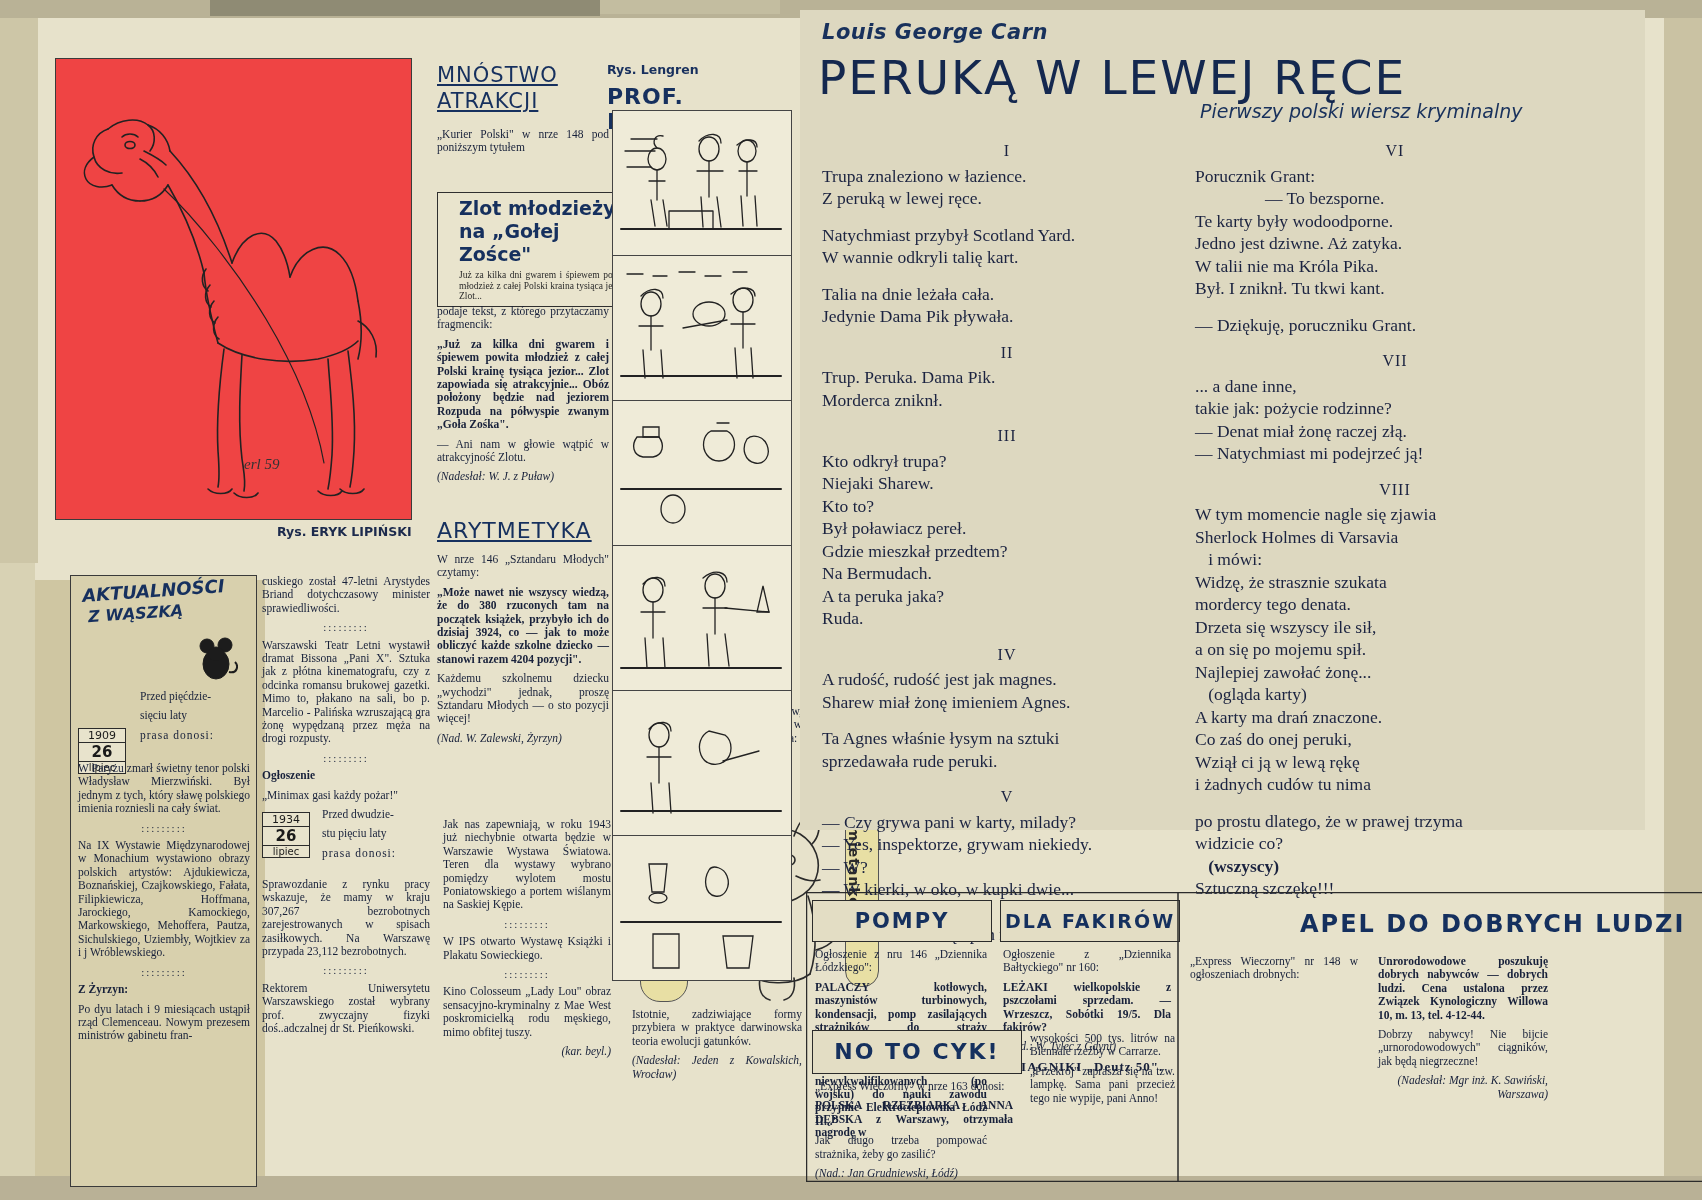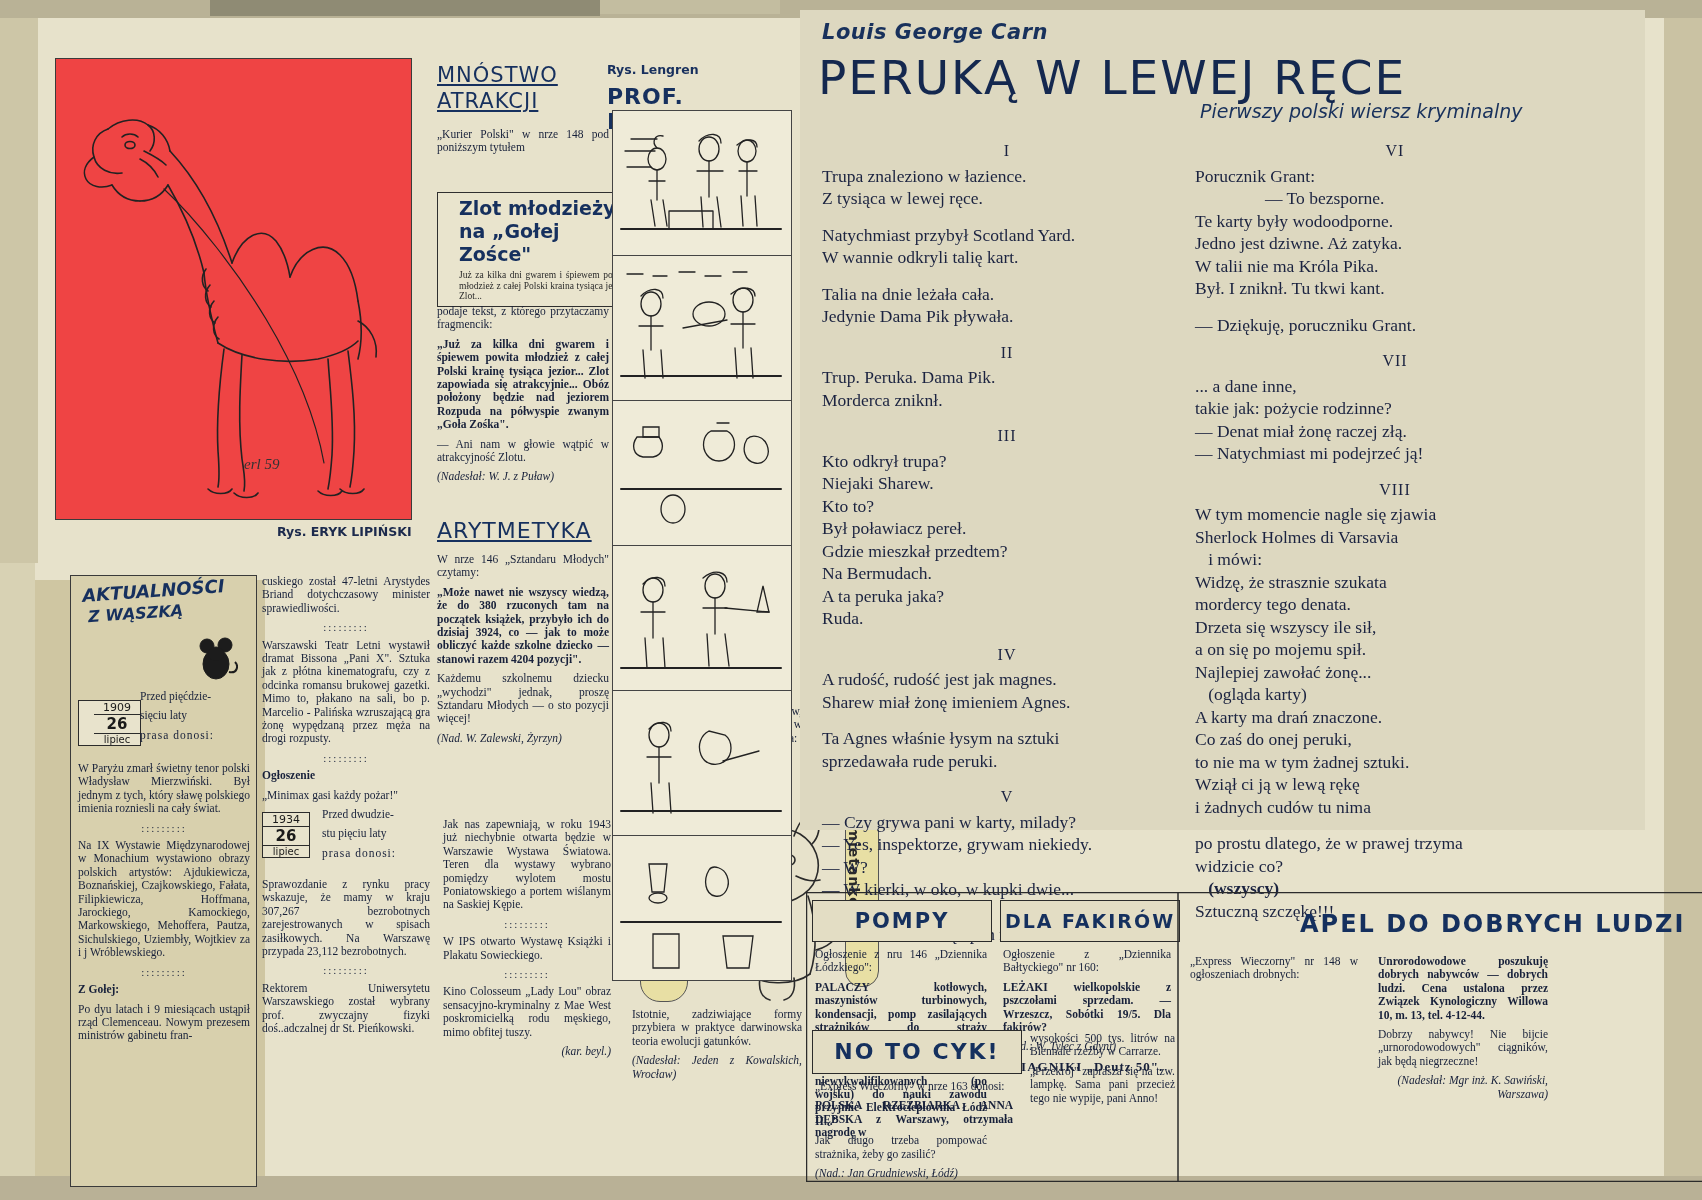--- a/index.html
+++ b/index.html
@@ -329,21 +329,21 @@
 
   <div class="poem-panel"></div>
   <div class="poem-author">Louis George Carn</div>
   <div class="poem-title">PERUKĄ W LEWEJ RĘCE</div>
   <div class="poem-sub">Pierwszy polski wiersz kryminalny</div>
 
   <div class="poem-col left">
     <div class="rn">I</div>
     <div class="stz">
       <div>Trupa znaleziono w łazience.</div>
-      <div>Z tysiąca w lewej ręce.</div>
+      <div>Z peruką w lewej ręce.</div>
       <div style="height:14px;"></div>
       <div>Natychmiast przybył Scotland Yard.</div>
       <div>W wannie odkryli talię kart.</div>
       <div style="height:14px;"></div>
       <div>Talia na dnie leżała cała.</div>
       <div>Jedynie Dama Pik pływała.</div>
     </div>
     <div class="rn">II</div>
     <div class="stz">
       <div>Trup. Peruka. Dama Pik.</div>
@@ -404,21 +404,20 @@
       <div>Sherlock Holmes di Varsavia</div>
       <div style="white-space:pre;">   i mówi:</div>
       <div>Widzę, że strasznie szukata</div>
       <div>mordercy tego denata.</div>
       <div>Drzeta się wszyscy ile sił,</div>
       <div>a on się po mojemu spił.</div>
       <div>Najlepiej zawołać żonę...</div>
       <div style="white-space:pre;">   (ogląda karty)</div>
       <div>A karty ma drań znaczone.</div>
       <div>Co zaś do onej peruki,</div>
-      <div>to nie ma w tym żadnej sztuki.</div>
       <div>Wziął ci ją w lewą rękę</div>
       <div>i żadnych cudów tu nima</div>
       <div style="height:14px;"></div>
       <div>po prostu dlatego, że w prawej trzyma</div>
       <div>widzicie co?</div>
       <div style="white-space:pre;font-weight:bold;">   (wszyscy)</div>
       <div>Sztuczną szczękę!!!</div>
     </div>
   </div>
 
@@ -428,36 +427,36 @@
   <svg style="position:absolute;left:196px;top:632px;" width="42" height="52" viewBox="0 0 42 52">
     <g fill="#1c1c1c" stroke="#1c1c1c" stroke-width="1">
       <ellipse cx="20" cy="32" rx="13" ry="15"></ellipse>
       <circle cx="11" cy="14" r="7"></circle>
         <circle cx="29" cy="13" r="7"></circle>
       <ellipse cx="20" cy="22" rx="8" ry="7"></ellipse>
       <path d="M33 40 c8 2 10 -6 6 -10" fill="none" stroke-width="2"></path>
     </g>
   </svg>
 
-  <div class="datebox" style="left:78px;top:700px;padding-left:15px;">
+  <div class="datebox" style="left:78px;top:728px;">
     <div class="yr">1909</div>
     <div class="dy">26</div>
     <div class="mo">lipiec</div>
   </div>
   <div class="col tiny" style="left:140px;top:690px;width:110px;">
     <p>Przed pięćdzie-</p>
     <p>sięciu laty</p>
     <p style="letter-spacing:1px;">prasa donosi:</p>
   </div>
   <div class="col tiny" style="left:78px;top:762px;width:172px;">
     <p>W Paryżu zmarł świetny tenor polski Władysław Mierzwiński. Był jednym z tych, który sławę polskiego imienia rozniesli na cały świat.</p>
     <div class="dots">:::::::::</div>
     <p>Na IX Wystawie Międzynarodowej w Monachium wystawiono obrazy polskich artystów: Ajdukiewicza, Boznańskiej, Czajkowskiego, Fałata, Filipkiewicza, Hoffmana, Jarockiego, Kamockiego, Markowskiego, Mehoffera, Pautza, Sichulskiego, Uziembły, Wojtkiev za i j Wróblewskiego.</p>
     <div class="dots">:::::::::</div>
-    <p style="font-weight:bold;">Z Gołej:</p>
+    <p style="font-weight:bold;">Z Żyrzyn:</p>
     <p>Po dyu latach i 9 miesiącach ustąpił rząd Clemenceau. Nowym prezesem ministrów gabinetu fran-</p>
   </div>
 
   <div class="datebox" style="left:262px;top:812px;">
     <div class="yr">1934</div>
     <div class="dy">26</div>
     <div class="mo">lipiec</div>
   </div>
   <div class="col tiny" style="left:322px;top:808px;width:110px;">
     <p>Przed dwudzie-</p>

